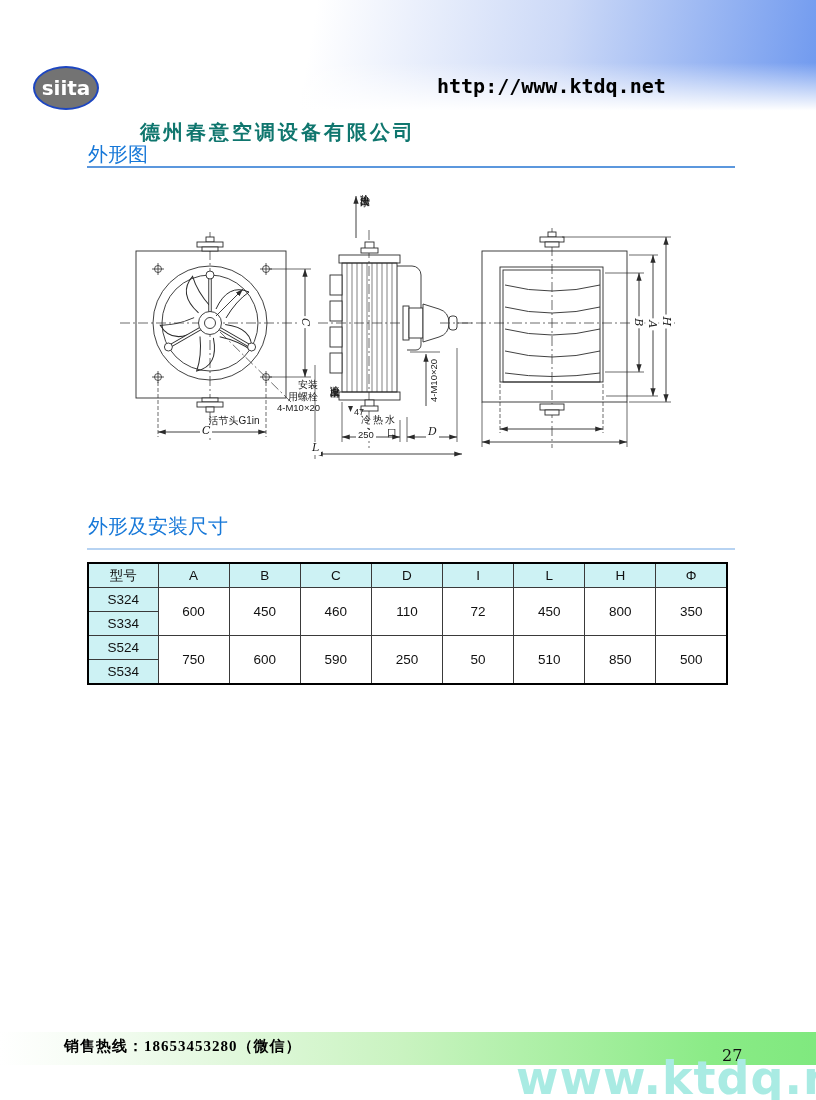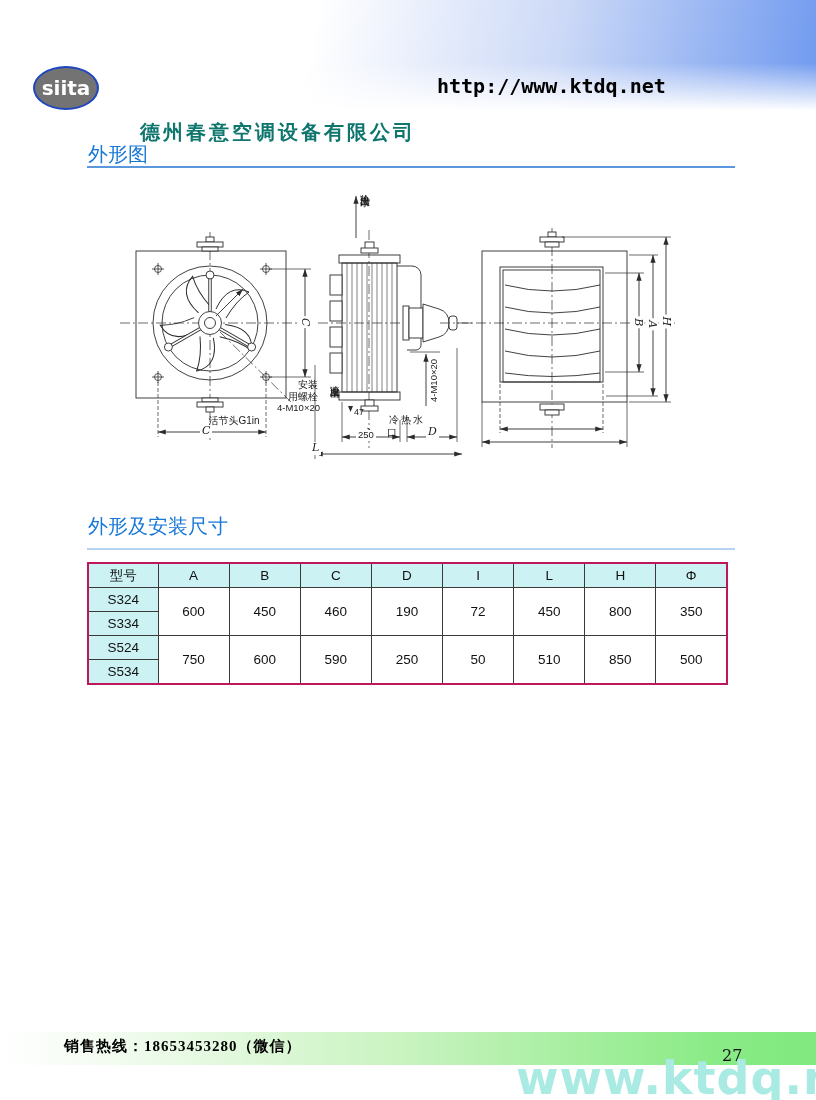--- a/index.html
+++ b/index.html
@@ -51,21 +51,21 @@
   
   .dim-table{
     position:absolute;left:87px;top:562px;width:641px;
     border-collapse:collapse;table-layout:fixed;
     font-size:13.5px;color:#111;
   }
   .dim-table th,.dim-table td{
     border:1px solid #3a3a3a;text-align:center;height:23px;
     font-weight:normal;padding:0;
   }
-  .dim-table{border:2px solid #be185d;}
+  .dim-table{border:2px solid #000000;}
   .cyan{background:#cdf2f4;}
   
   .footer-bar{
     position:absolute;left:0;top:1032px;width:816px;height:33px;
     background:linear-gradient(to right,#ffffff 0%,#f4fcf2 12%,#c9f3c0 48%,#8aeb86 85%,#7de87d 100%);
     padding-left:24px;
   }
   .hotline{
     position:absolute;left:64px;top:5px;
     font-family:"Liberation Serif",serif;font-weight:bold;font-size:15px;color:#000;
@@ -277,21 +277,21 @@
         <line x1="400" y1="249" x2="503" y2="249" marker-start="url(#arr)" marker-end="url(#arr)"></line>
         <line x1="382" y1="222" x2="382" y2="267" stroke-width="0.7"></line>
         <line x1="527" y1="222" x2="527" y2="267" stroke-width="0.7"></line>
         <line x1="382" y1="262" x2="527" y2="262" marker-start="url(#arr)" marker-end="url(#arr)"></line>
       </g>
     </g>
   </svg>
 
   <div class="dlabel vtext" style="left:259px;top:6px;">冷热出水口</div>
   <div class="dlabel vtext" style="left:229px;top:197px;">冷凝水出口</div>
-  <div class="dlabel" style="left:261px;top:234px;letter-spacing:2px;margin-left:28px;">冷热水</div>
+  <div class="dlabel" style="left:261px;top:234px;letter-spacing:2px;">冷热水</div>
   <div class="dlabel" style="left:264px;top:247px;letter-spacing:13px;">入口</div>
   <div class="dlabel ctr" style="left:101px;top:235px;width:66px;">活节头G1in</div>
   <div class="dlabel ra" style="left:186px;top:199px;width:32px;">安装</div>
   <div class="dlabel ra" style="left:176px;top:211px;width:42px;">用螺栓</div>
   <div class="dlabel ra" style="left:158px;top:223px;width:62px;font-size:9.5px;">4-M10×20</div>
   <div class="dlabel ctr rotm90" style="left:305px;top:195px;width:58px;font-size:9.5px;">4-M10×20</div>
   <div class="dlabel wbg" style="left:256px;top:250px;font-size:9.5px;">250</div>
   <div class="dlabel" style="left:254px;top:227px;font-size:9px;">47</div>
   <div class="dlabel dim rot90" style="left:198px;top:136px;">C</div>
   <div class="dlabel dim" style="left:100px;top:245px;">C</div>
@@ -327,21 +327,21 @@
     <th class="cyan">I</th>
     <th class="cyan">L</th>
     <th class="cyan">H</th>
     <th class="cyan">Φ</th>
   </tr>
   <tr>
     <td class="cyan">S324</td>
     <td rowspan="2">600</td>
     <td rowspan="2">450</td>
     <td rowspan="2">460</td>
-    <td rowspan="2">190</td>
+    <td rowspan="2">110</td>
     <td rowspan="2">72</td>
     <td rowspan="2">450</td>
     <td rowspan="2">800</td>
     <td rowspan="2">350</td>
   </tr>
   <tr>
     <td class="cyan">S334</td>
   </tr>
   <tr>
     <td class="cyan">S524</td>

